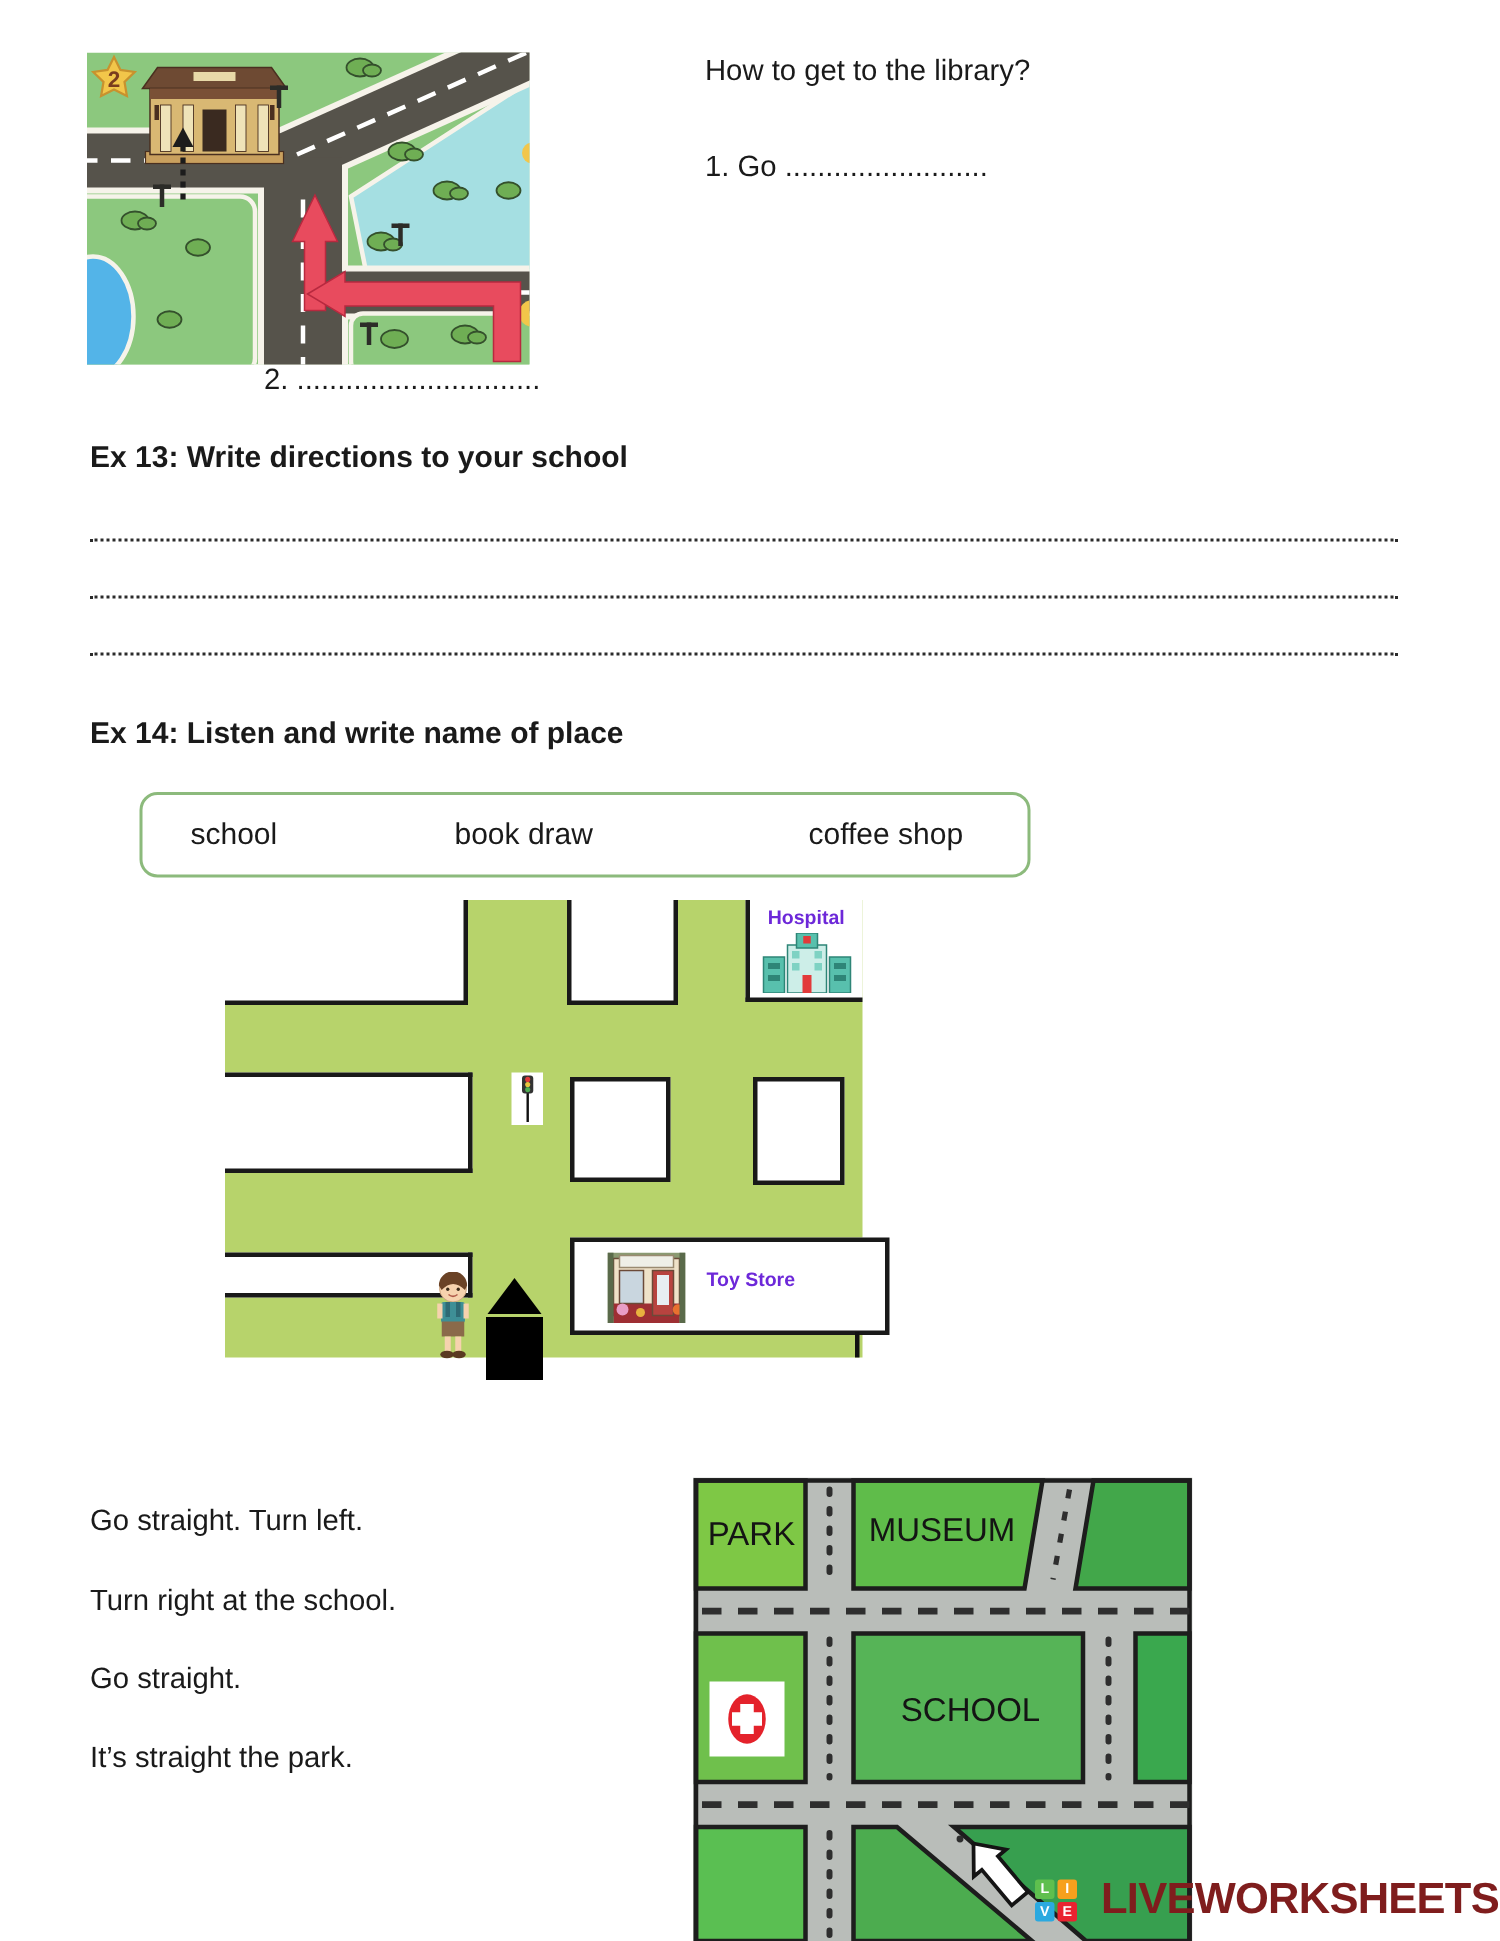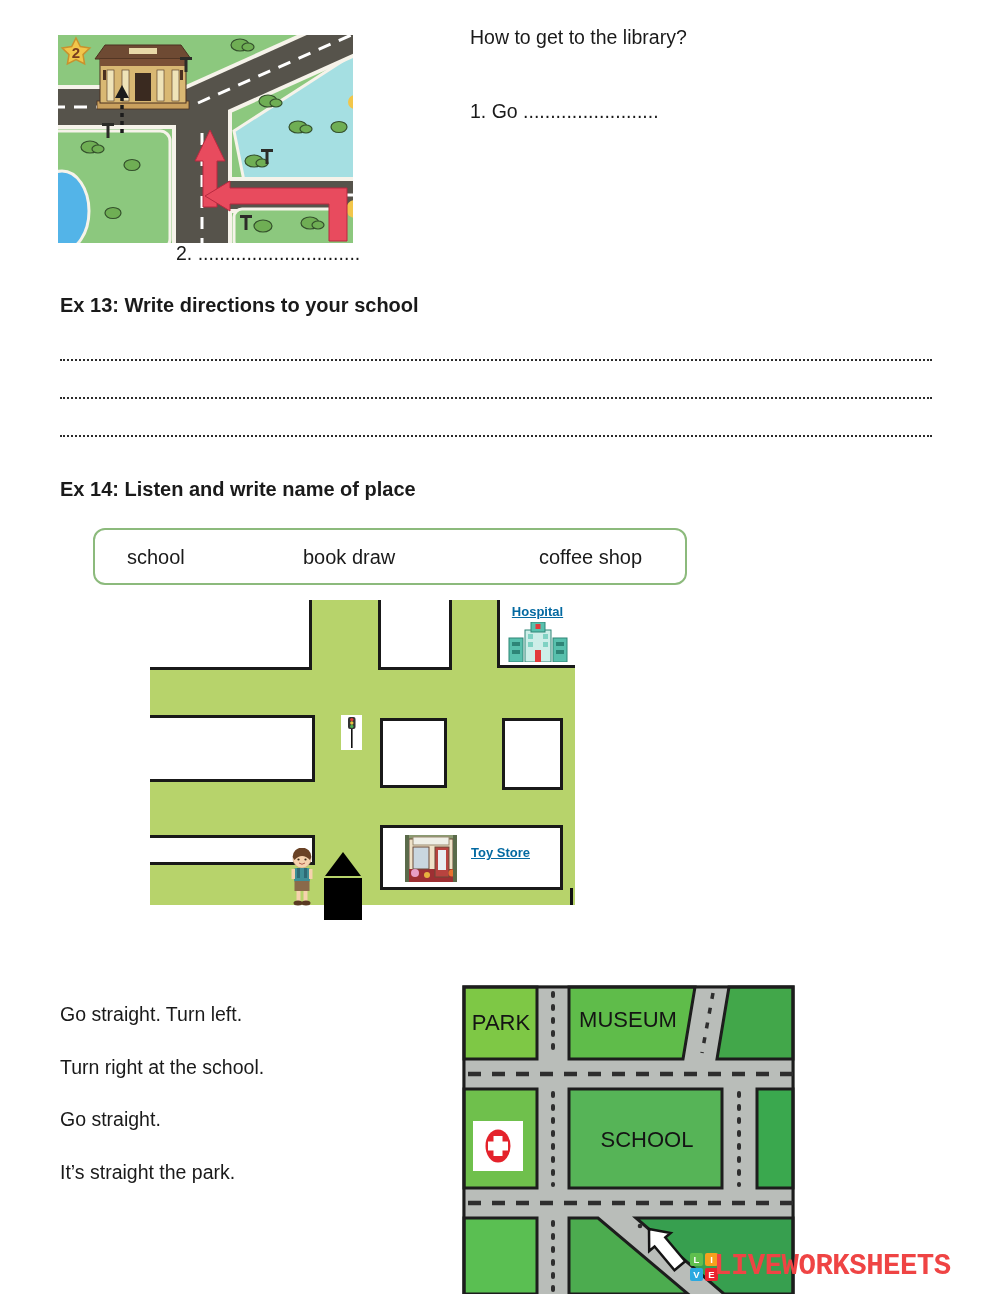--- a/index.html
+++ b/index.html
@@ -14,21 +14,21 @@
   .t { font-size:19.5px; white-space:nowrap; }
   .answer-dots { height:4px; border-bottom:2.5px dotted #2b2b2b; width:872px; }
   .word-box {
     border:2px solid #8cba7c; border-radius:12px; width:594px; height:57px;
   }
   .word-box span { position:absolute; top:50%; transform:translateY(-50%); font-size:20px; }
   
   .town { background:#b7d36b; }
   .blk { position:absolute; background:#ffffff; border:3px solid #191919; }
   .no-l { border-left:none; } .no-t { border-top:none; } .no-r { border-right:none; }
-  .map-label-sm { font-weight:bold; font-size:13px; color:#0369a1; white-space:nowrap;text-decoration:underline; }
+  .map-label-sm { font-weight:bold; font-size:13px; color:#6d28d9; white-space:nowrap; }
   
   .logo-tile {
     position:absolute; width:13px; height:13px; border-radius:2px;
     color:#fff; font-size:9.5px; font-weight:bold; text-align:center; line-height:13px;
   }
   .logo-text { font-size:29px; font-weight:800; letter-spacing:-0.5px; white-space:nowrap; }
   svg text { font-family:"Liberation Sans", sans-serif; }
 </style>
 </head>
 <body>
@@ -128,21 +128,21 @@
 
     <g>
       <path d="M 64 98 L 64 60" stroke="#1c1c1c" stroke-width="3.5" stroke-dasharray="4 4" fill="none"></path>
       <polygon points="64,50 57,63 71,63" fill="#1c1c1c"></polygon>
     </g>
 
     <polygon points="152,95 167,126 159,126 159,172 145,172 145,126 137,126" fill="#e84b5e" stroke="#b8293f" stroke-width="1"></polygon>
     <polygon points="147,161 172,146 172,153 289,153 289,206 271,206 271,169 172,169 172,176" fill="#e84b5e" stroke="#b8293f" stroke-width="1"></polygon>
   </svg>
 
-  <div class="abs t" style="left:470px; top:26px;text-align:center;">How to get to the library?</div>
+  <div class="abs t" style="left:470px; top:36px;text-align:center;">How to get to the library?</div>
   <div class="abs t" style="left:470px; top:84px;margin-top:16px;">1. Go .........................</div>
   <div class="abs t" style="left:176px; top:242px;">2. ..............................</div>
 
   <div class="abs h" style="left:60px; top:294px;">Ex 13: Write directions to your school</div>
   <div class="abs answer-dots" style="left:60px; top:357px;"></div>
   <div class="abs answer-dots" style="left:60px; top:395px;"></div>
   <div class="abs answer-dots" style="left:60px; top:433px;"></div>
 
   <div class="abs h" style="left:60px; top:478px;text-align:right;">Ex 14: Listen and write name of place</div>
 
@@ -171,21 +171,21 @@
         <rect x="5" y="20" width="8" height="4" fill="#2e8577"></rect>
           <rect x="5" y="28" width="8" height="4" fill="#2e8577"></rect>
         <rect x="49" y="20" width="8" height="4" fill="#2e8577"></rect>
           <rect x="49" y="28" width="8" height="4" fill="#2e8577"></rect>
       </svg>
     </div>
     <div class="blk no-l" style="left:0; top:115px; width:165px; height:67px;"></div>
     <div class="blk" style="left:230px; top:118px; width:67px; height:70px;"></div>
     <div class="blk" style="left:352px; top:118px; width:61px; height:72px;"></div>
     <div class="blk no-l" style="left:0; top:235px; width:165px; height:30px;"></div>
-    <div class="blk" style="left:230px; top:225px; width:183px; height:65px;">
+    <div class="blk" style="left:230px; top:225px; width:213px; height:65px;">
       <svg style="position:absolute; left:22px; top:7px;" width="52" height="47" viewBox="0 0 52 47">
         <rect x="0" y="0" width="52" height="47" fill="#8a9a72"></rect>
         <rect x="4" y="4" width="44" height="38" fill="#efe2c8" stroke="#6b4a38" stroke-width="1"></rect>
         <rect x="8" y="2" width="36" height="8" fill="#efefe7" stroke="#9a8a70" stroke-width="1"></rect>
         <rect x="4" y="34" width="44" height="13" fill="#9e2f33"></rect>
         <rect x="8" y="12" width="16" height="22" fill="#c9d6df" stroke="#6b4a38" stroke-width="1"></rect>
         <rect x="30" y="12" width="14" height="30" fill="#b8433f" stroke="#6b4a38" stroke-width="1"></rect>
         <rect x="33" y="15" width="8" height="20" fill="#e8eef2"></rect>
         <circle cx="10" cy="38" r="4" fill="#e89ec6"></circle>
           <circle cx="22" cy="40" r="3" fill="#e8b13f"></circle>
@@ -276,16 +276,16 @@
     <g transform="translate(187,244) rotate(-40)">
       <polygon points="0,0 14,17 7,17 7,48 -7,48 -7,17 -14,17" fill="#ffffff" stroke="#141414" stroke-width="2.5"></polygon>
     </g>
   </svg>
 
   <div class="abs" style="left:690px; top:1252px; width:300px; height:36px; z-index:5;">
     <div class="logo-tile" style="left: 0px; top: 1px; background-color: rgb(95, 191, 78);">L</div>
     <div class="logo-tile" style="left: 15px; top: 1px; background-color: rgb(247, 160, 29);">I</div>
     <div class="logo-tile" style="left: 0px; top: 16px; background-color: rgb(43, 169, 224);">V</div>
     <div class="logo-tile" style="left: 15px; top: 16px; background-color: rgb(234, 35, 48);">E</div>
-    <div class="abs logo-text" style="left: 24px; top: -2px; color: #ef4444; font-family: Liberation Mono, monospace;">LIVEWORKSHEETS</div>
+    <div class="abs logo-text" style="left: 44px; top: -2px; color: #7f1d1d;">LIVEWORKSHEETS</div>
   </div>
 
 </div>
 
 </body></html>

